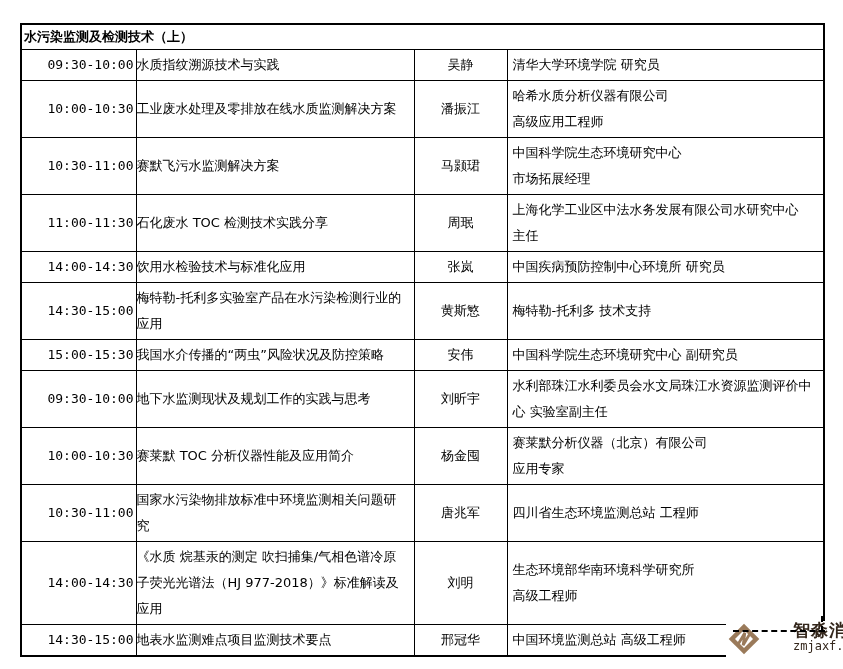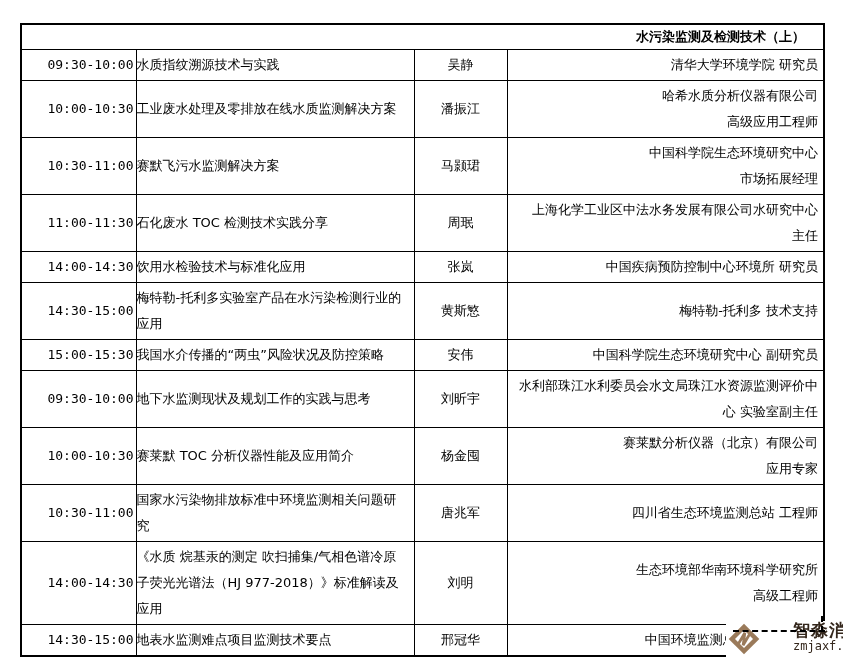--- a/index.html
+++ b/index.html
@@ -24,46 +24,46 @@
     border: 2px solid #000;
   }
   table.schedule td {
     border: 1px solid #000;
     font-size: 13px;
     vertical-align: middle;
     overflow: hidden;
   }
   td.section-header {
     font-weight: bold;
-    text-align: right;
+    text-align: left;
     font-size: 14px;
     height: 22px;
     line-height: 22px;
-    padding: 1px 18px;
+    padding: 1px 2px;
   }
   td.cell-time {
     font-family: "DejaVu Sans Mono", monospace;
     font-size: 13px;
     text-align: right;
     padding: 2px 2px 2px 7px;
     line-height: 26px;
     white-space: nowrap;
   }
   td.cell-topic {
     text-align: left;
     padding: 2px 6px 2px 0;
     line-height: 26px;
   }
   td.cell-speaker {
     text-align: center;
     padding: 2px 8px;
     line-height: 26px;
   }
   td.cell-affiliation {
-    text-align: right;
+    text-align: left;
     padding: 2px 5px;
     line-height: 26px;
   }
   .affiliation-line { line-height: 26px; }
 
   
   .watermark {
     position: absolute;
     left: 726px;
     top: 621px;

